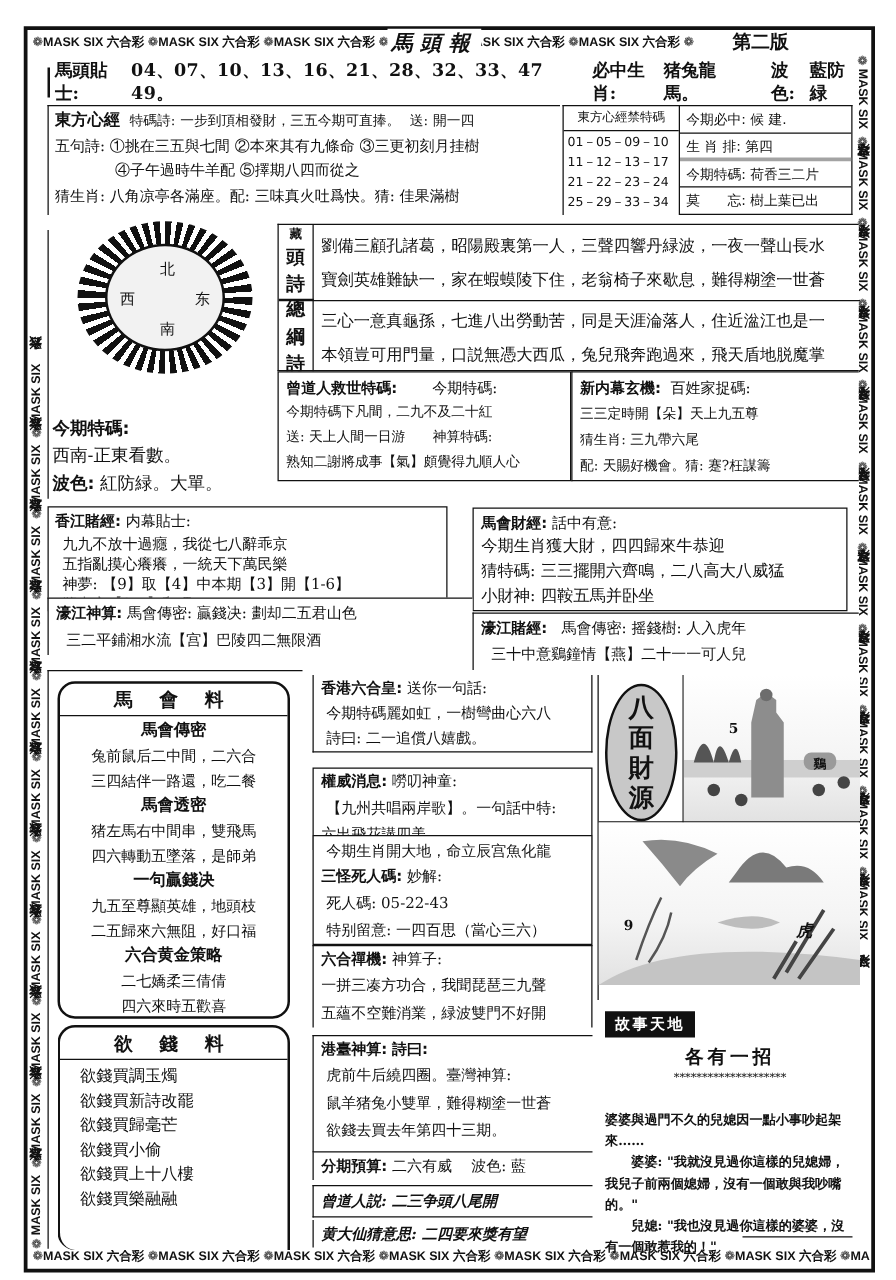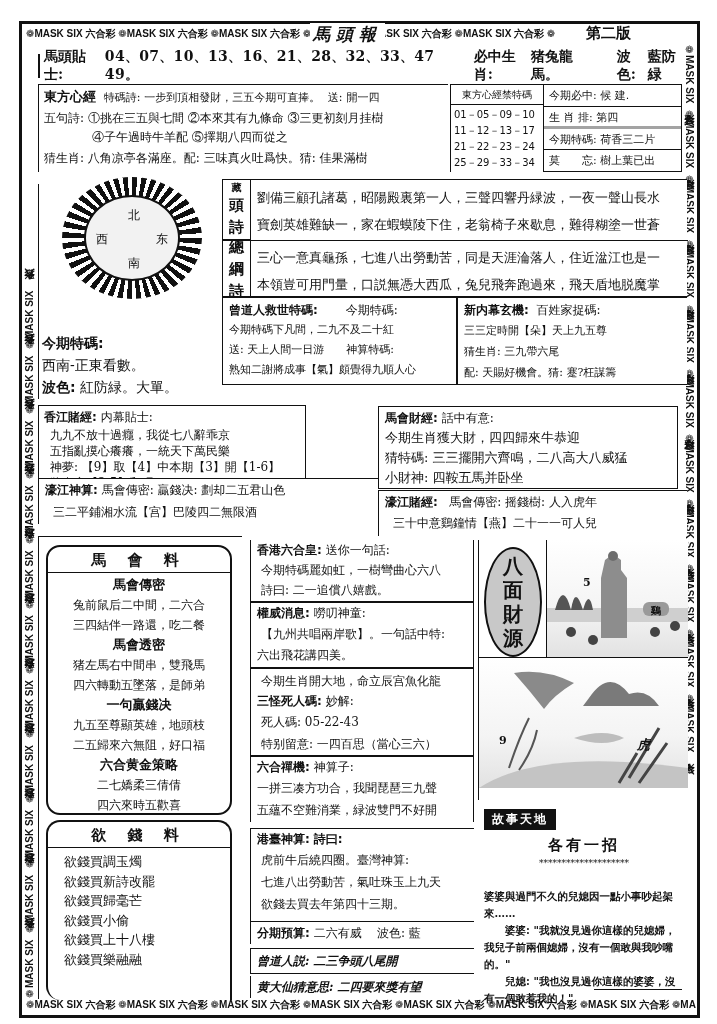--- a/index.html
+++ b/index.html
@@ -126,21 +126,21 @@
       <div class="t11 ln" style="line-height:20px">送: 天上人間一日游　　神算特碼:</div>
       <div class="t11 ln" style="line-height:20px">熟知二謝將成事【氣】頗覺得九順人心</div>
     </div>
     <div class="box" style="left:419px;top:253px;width:230px;height:88px;padding:3px 6px;border-right:none">
       <div class="t12 ln"><span class="b">新内幕玄機:</span>&nbsp; <span>百姓家捉碼:</span></div>
       <div class="t11 ln" style="line-height:21px">三三定時開【朵】天上九五尊</div>
       <div class="t11 ln" style="line-height:21px">猜生肖: 三九帶六尾</div>
       <div class="t11 ln" style="line-height:21px">配: 天賜好機會。猜: 蹇?枉謀籌</div>
     </div>
 
-    <div class="box" style="left:0;top:361px;width:268px;height:84px;padding:2px 5px;border-top:1.5px solid #111">
+    <div class="box" style="left:0;top:361px;width:320px;height:84px;padding:2px 5px;border-top:1.5px solid #111">
       <div class="t12 ln"><span class="b">香江賭經:</span> <span>内幕貼士:</span></div>
       <div class="t12 ln" style="padding-left:6px;line-height:16px">九九不放十過癮，我從七八辭乖京</div>
       <div class="t12 ln" style="padding-left:6px;line-height:16px">五指亂摸心癢癢，一統天下萬民樂</div>
       <div class="t12 ln" style="padding-left:6px;line-height:16px">神夢: 【9】取【4】中本期【3】開【1-6】</div>
       <div class="t12 ln" style="padding-left:6px;line-height:16px">獎中定【2-5】和碼。</div>
     </div>
 
     <div class="box" style="left:340px;top:362px;width:300px;height:83px;padding:2px 6px">
       <div class="t12 ln"><span class="b">馬會財經:</span> <span>話中有意:</span></div>
       <div class="ln" style="font-size:13px;line-height:20px">今期生肖獲大財，四四歸來牛恭迎</div>
@@ -187,40 +187,40 @@
         <div>欲錢買上十八樓</div>
         <div>欲錢買樂融融</div>
       </div>
     </div>
 
     <div class="box" style="left:212px;top:496px;width:224px;height:62px;padding:1px 6px;border-top:none">
       <div class="t12 ln"><span class="b">香港六合皇:</span> <span>送你一句話:</span></div>
       <div class="t12 ln" style="line-height:20px;padding-left:4px">今期特碼麗如虹，一樹彎曲心六八</div>
       <div class="t12 ln" style="line-height:20px;padding-left:4px">詩曰: 二一追償八嬉戲。</div>
     </div>
-    <div class="box" style="left:212px;top:558px;width:224px;height:66px;padding:1px 6px">
+    <div class="box" style="left:212px;top:570px;width:224px;height:66px;padding:1px 6px">
       <div class="t12 ln"><span class="b">權威消息:</span> <span>嘮叨神童:</span></div>
       <div class="t12 ln" style="line-height:22px;padding-left:4px">【九州共唱兩岸歌】。一句話中特:</div>
       <div class="t12 ln" style="line-height:20px">六出飛花講四美。</div>
     </div>
     <div class="box" style="left:212px;top:624px;width:224px;height:88px;padding:1px 6px">
       <div class="t12 ln" style="line-height:22px;padding-left:4px">今期生肖開大地，命立辰宫魚化龍</div>
       <div class="t12 ln"><span class="b">三怪死人碼:</span> <span>妙解:</span></div>
       <div class="t12 ln" style="line-height:22px;padding-left:4px">死人碼: 05-22-43</div>
       <div class="t12 ln" style="line-height:22px;padding-left:4px">特别留意: 一四百思（當心三六）</div>
     </div>
     <div class="box" style="left:212px;top:712px;width:224px;height:66px;padding:1px 6px;border-bottom:none">
       <div class="t12 ln"><span class="b">六合禪機:</span> <span>神算子:</span></div>
       <div class="t12 ln" style="line-height:22px">一拼三凑方功合，我聞琵琶三九聲</div>
       <div class="t12 ln" style="line-height:22px">五蘊不空難消業，緑波雙門不好開</div>
     </div>
     <div class="box" style="left:212px;top:784px;width:224px;height:94px;padding:1px 6px;border-right:none">
       <div class="t12 ln"><span class="b">港臺神算:</span> <span class="b">詩曰:</span></div>
       <div class="t12 ln" style="line-height:22px;padding-left:4px">虎前牛后繞四圈。臺灣神算:</div>
-      <div class="t12 ln" style="line-height:22px;padding-left:4px">七進八出勞動苦，氣吐珠玉上九天</div>
+      <div class="t12 ln" style="line-height:22px;padding-left:4px">鼠羊猪兔小雙單，難得糊塗一世蒼</div>
       <div class="t12 ln" style="line-height:22px;padding-left:4px">欲錢去買去年第四十三期。</div>
     </div>
     <div style="position:absolute;left:212px;top:878px;width:224px;height:22px;border-left:1.5px solid #111;padding:2px 6px" class="t12 ln">
       <span class="b">分期預算:</span> <span>二六有威</span>&nbsp;&nbsp;&nbsp; <span>波色:</span> <span>藍</span>
     </div>
     <div style="position:absolute;left:212px;top:904px;width:224px;height:26px;border-left:1.5px solid #111;border-top:1.5px solid #111;border-bottom:1.5px solid #111;padding:4px 6px;font-size:12px;font-weight:700;font-style:italic" class="ln">曾道人説: 二三争頭八尾開</div>
     <div style="position:absolute;left:212px;top:932px;width:230px;height:22px;border-left:1.5px solid #111;padding:3px 6px;font-size:12px;font-weight:700;font-style:italic" class="ln">黄大仙猜意思: 二四要來獎有望</div>
 
     <div style="position:absolute;left:440px;top:496px;width:209px;height:260px;border-left:1.5px solid #111">
       <div style="position:absolute;left:0;top:0;width:68px;height:118px;border-right:1.5px solid #111;border-bottom:1.5px solid #111">

